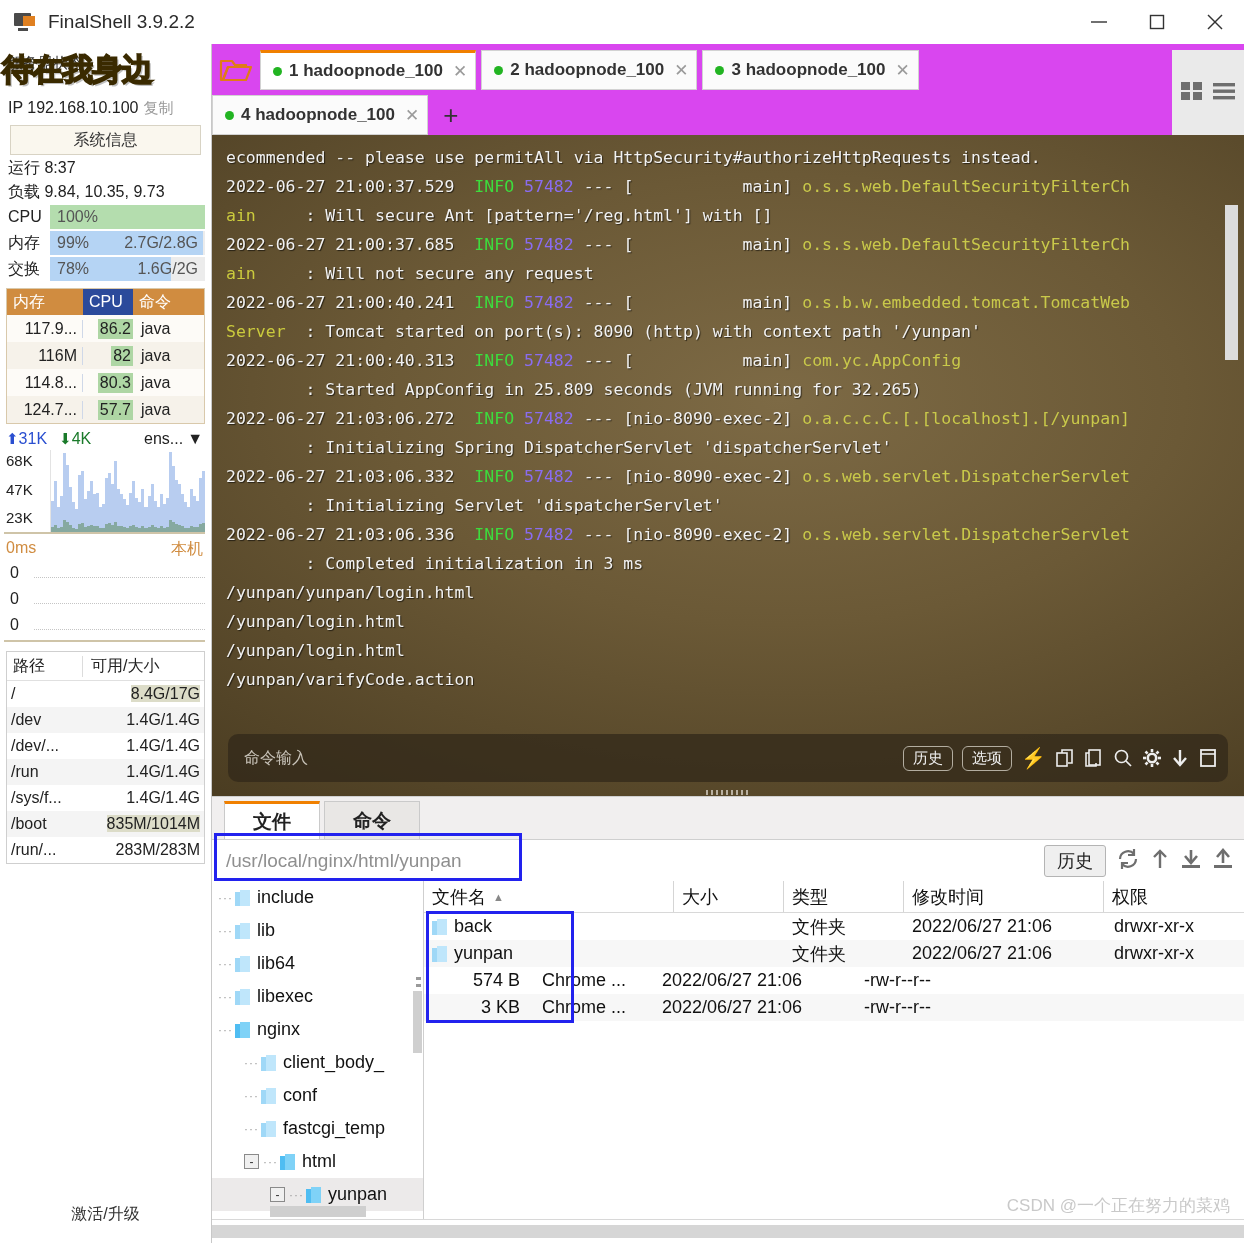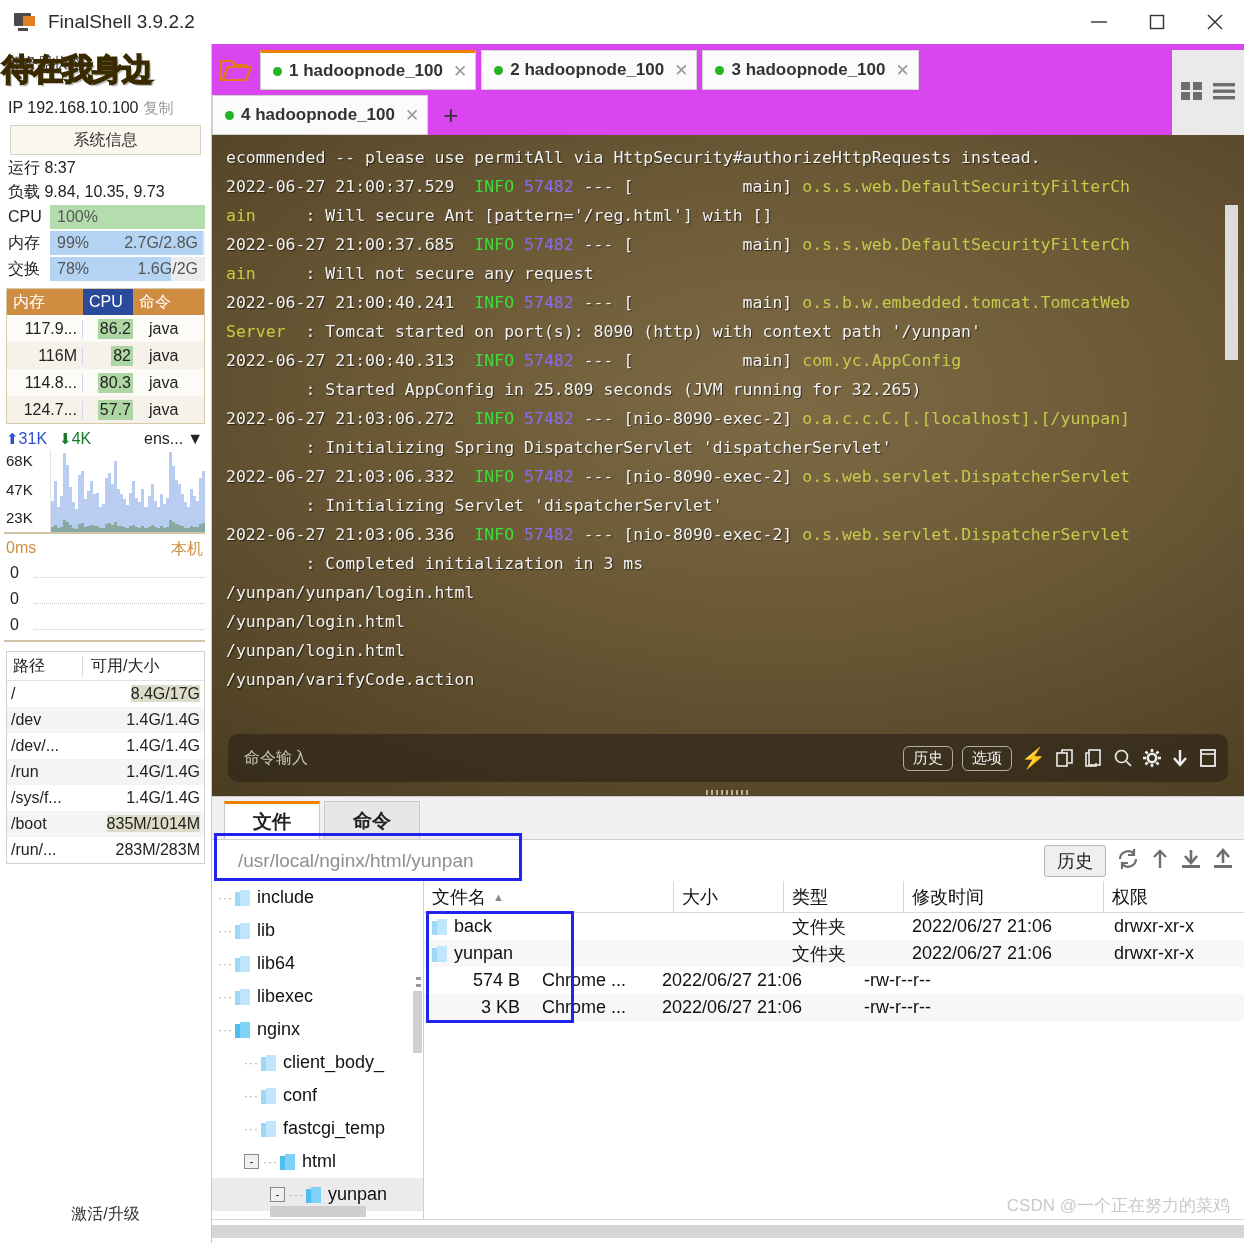--- a/index.html
+++ b/index.html
@@ -57,21 +57,21 @@
   .proc-head div { font-size: 16px; color: #fff; display: flex; align-items: center; padding-left: 6px; }
   .ph-mem { background: #d08c40; flex: 0 0 76px; }
   .ph-cpu { background: #2b4a9b; flex: 0 0 50px; }
   .ph-cmd { background: #d08c40; flex: 1 1 auto; }
   .proc-row { display: flex; height: 27px; align-items: center; background: #fbf8f2; }
   .proc-row:nth-child(odd) { background: #fdfbf7; }
   .proc-row:nth-child(even) { background: #f6f2ea; }
   .pr-mem { flex: 0 0 76px; text-align: right; padding-right: 5px; font-size: 16px; color: #222; border-right: 1px solid #cfd8e8; }
   .pr-cpu { flex: 0 0 50px; text-align: right; font-size: 16px; color: #222; display: flex; justify-content: flex-end; align-items: center; height: 100%; }
   .pr-cpu span { background: #aed6a4; display: inline-block; padding: 1px 2px; }
-  .pr-cmd { flex: 1 1 auto; font-size: 16px; color: #222; padding-left: 16px; }
+  .pr-cmd { flex: 1 1 auto; font-size: 16px; color: #222; padding-left: 8px; }
 
   
   .net-head { display: flex; align-items: center; padding: 6px 8px 0 6px; font-size: 16px; }
   .net-up { color: #2a4fd0; display: flex; align-items: center; }
   .net-dn { color: #1a7a2a; display: flex; align-items: center; margin-left: 12px; }
   .net-if { margin-left: auto; color: #222; display: flex; align-items: center; gap: 4px; }
   .arrow-u { color: #2a4fd0; font-size: 15px; }
   .arrow-d { color: #1a7a2a; font-size: 15px; }
   .net-graph { margin: 2px 6px 0 4px; height: 82px; position: relative; display: flex; }
   .net-yaxis { width: 46px; flex: 0 0 46px; display: flex; flex-direction: column; justify-content: space-between; font-size: 15px; color: #222; padding: 2px 0 6px 2px; }
@@ -137,21 +137,21 @@
   .cmd-ico { color: #f0f0f0; display: flex; align-items: center; }
   .bolt { color: #2ee62e; font-size: 20px; }
   .term-grip { position: absolute; left: 50%; transform: translateX(-50%); bottom: 1px; width: 44px; height: 5px; background: repeating-linear-gradient(to right, #b9b0a0 0 2px, transparent 2px 5px); }
 
   
   .filepanel { flex: 0 0 447px; background: #f1efef; display: flex; flex-direction: column; border-top: 1px solid #cfcfcf; }
   .fp-tabs { display: flex; align-items: flex-end; height: 42px; padding-left: 12px; }
   .fp-tab { height: 38px; min-width: 96px; background: #e9e7e5; border: 1px solid #cacaca; border-bottom: none; display: flex; align-items: center; justify-content: center; font-size: 19px; font-weight: bold; color: #222; margin-right: 4px; }
   .fp-tab.active { background: #ffffff; border-top: 3px solid #f08000; }
   .fp-pathrow { display: flex; align-items: center; height: 42px; background: #fff; border-top: 1px solid #cfcfcf; padding-left: 2px; position: relative; }
-  .path-box { flex: 1 1 auto; position: relative; height: 40px; display: flex; align-items: center; padding-left: 12px; }
+  .path-box { flex: 1 1 auto; position: relative; height: 40px; display: flex; align-items: center; }
   .path-hi { position: absolute; left: 0; top: -8px; width: 308px; height: 48px; border: 3px solid #2222ee; pointer-events: none; }
   .path-text { font-size: 19px; color: #8f8f8f; padding-left: 12px; }
   .fp-tools { display: flex; align-items: center; gap: 10px; padding-right: 10px; }
   .hist-btn { border: 1px solid #b4b4b4; background: #efefef; border-radius: 3px; padding: 3px 12px; font-size: 18px; color: #222; }
 
   .fp-main { flex: 1 1 auto; display: flex; min-height: 0; background: #fff; }
   .tree { width: 212px; flex: 0 0 212px; border-right: 1px solid #cfcfcf; position: relative; overflow: hidden; background: #fff; }
   .tnode { display: flex; align-items: center; height: 33px; font-size: 18px; color: #111; white-space: nowrap; position: relative; }
   .tnode.sel { background: #eceaea; }
   .tnode .ind { display: inline-block; }

